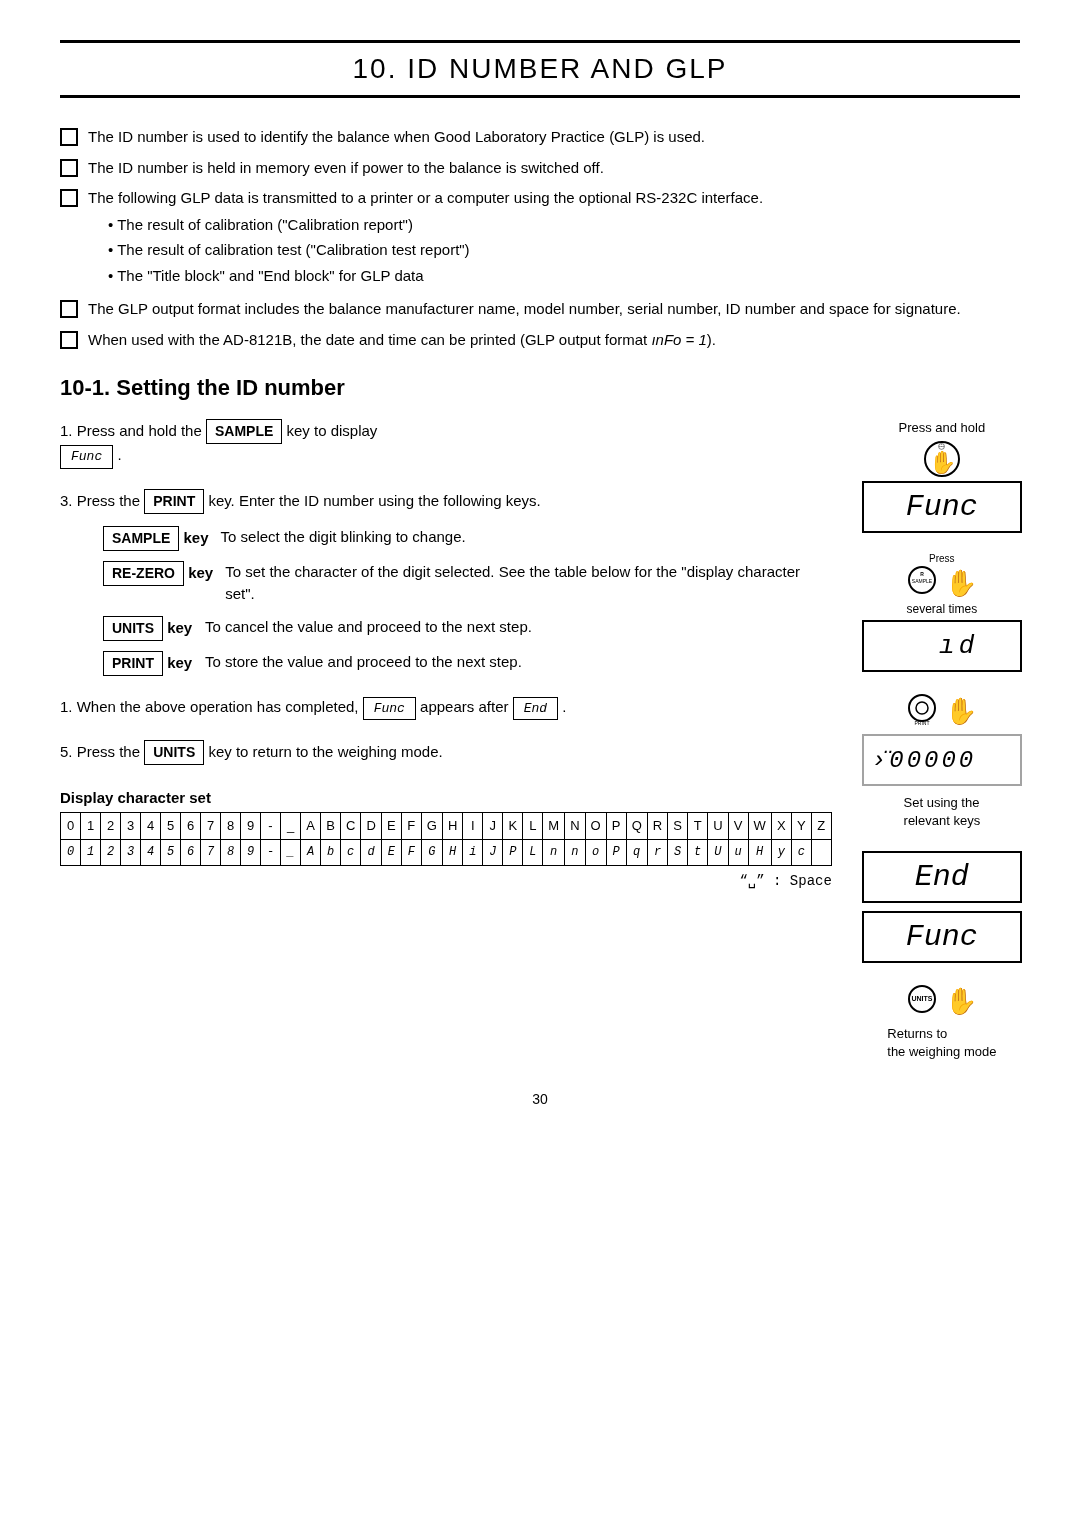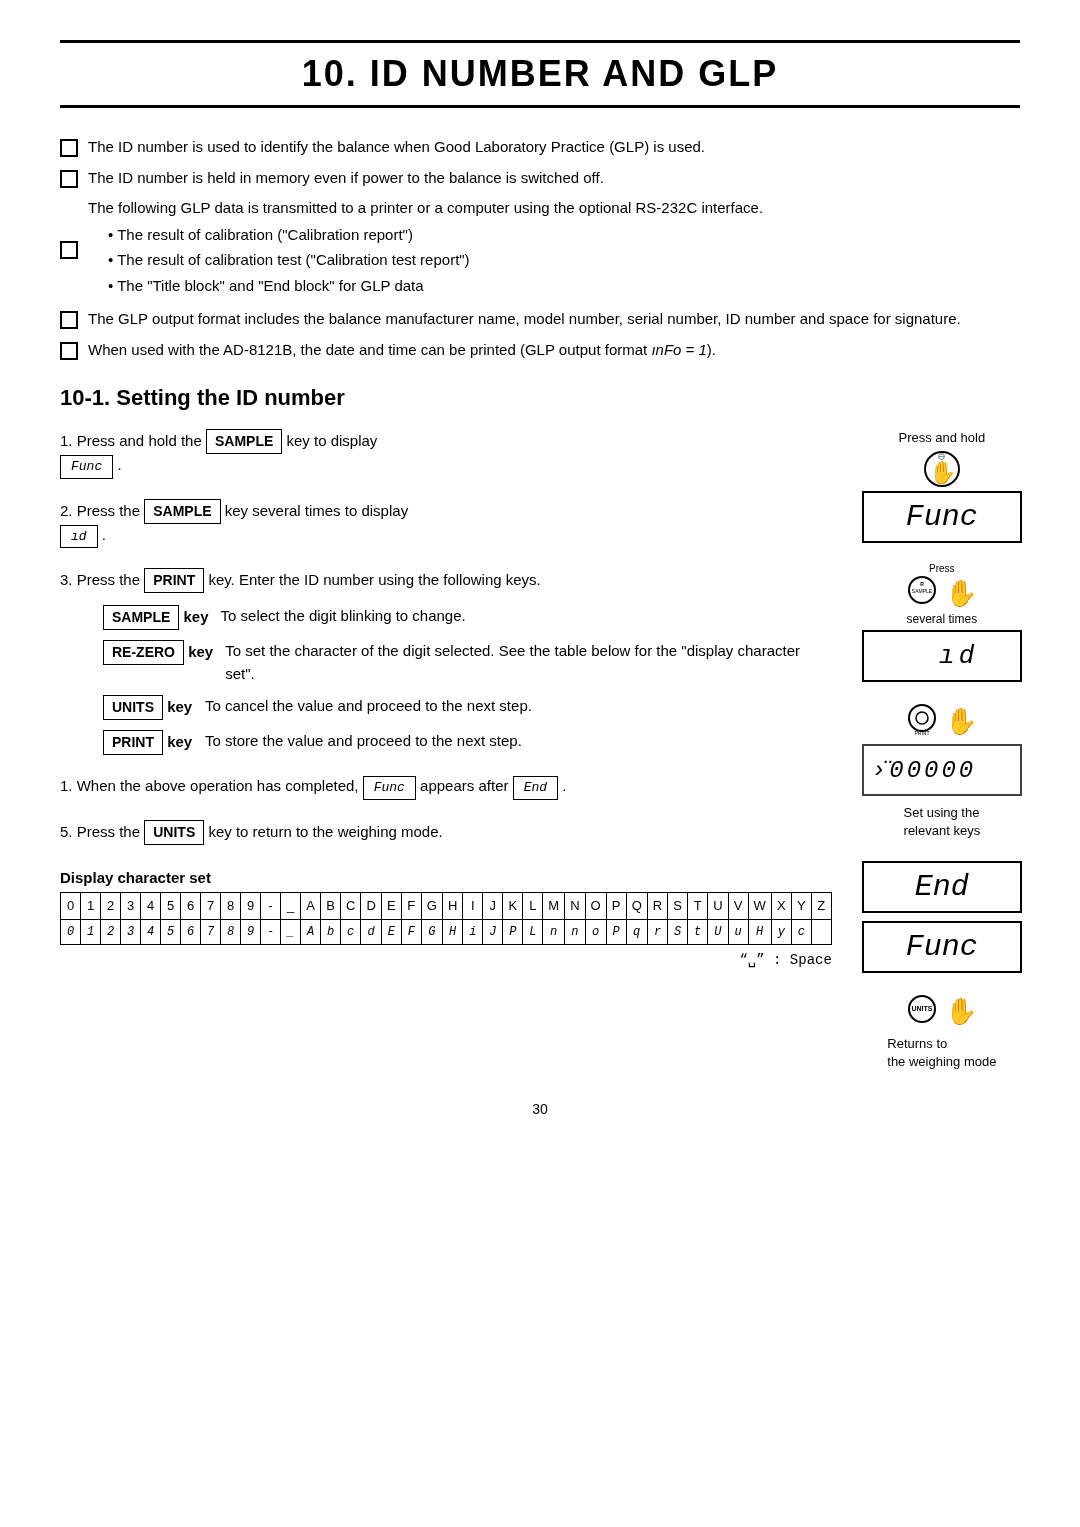--- a/index.html
+++ b/index.html
@@ -15,32 +15,32 @@
 
     
     .page-title-container {
       border-top: 3px solid #000;
       border-bottom: 3px solid #000;
       text-align: center;
       padding: 10px 0;
       margin-bottom: 28px;
     }
     .page-title {
-      font-size: 36px;
-      font-weight: bold;
+      font-size: 28px;
+      font-weight: normal;
       letter-spacing: 2px;
     }
 
     
     .bullet-section {
       margin-bottom: 18px;
     }
     .bullet-item {
       display: flex;
-      align-items: center;
+      align-items: flex-start;
       margin-bottom: 8px;
     }
     .bullet-checkbox {
       width: 18px;
       height: 18px;
       border: 2px solid #000;
       margin-right: 10px;
       flex-shrink: 0;
       margin-top: 2px;
     }
@@ -235,21 +235,21 @@
     }
 
     
     .inline-lcd {
       font-family: Liberation Sans, sans-serif;
       font-style: italic;
     }
 
     
     .seg-display {
-      border: 2px solid #404040;
+      border: 2px solid #a3a3a3;
       width: 160px;
       height: 52px;
       display: flex;
       align-items: center;
       justify-content: flex-start;
       padding-left: 8px;
       font-family: 'Courier New', monospace;
       font-size: 28px;
       background: #fff;
       margin: 4px 0;
@@ -309,28 +309,20 @@
 
     <div class="step">
       <span>1. Press and hold the </span>
       <span class="key-btn">SAMPLE</span>
       <span> key to display</span>
       <br>
       <span class="display-box">Func</span>
       <span> .</span>
     </div>
 
-    <div class="step">
-      <span>2. Press the </span>
-      <span class="key-btn">SAMPLE</span>
-      <span> key several times to display</span>
-      <br>
-      <span class="display-box">ıd</span>
-      <span> .</span>
-    </div>
 
     <div class="step">
       <span>3. Press the </span>
       <span class="key-btn">PRINT</span>
       <span> key. Enter the ID number using the following keys.</span>
 
       <div class="key-table">
 
         <div class="key-row">
           <div class="key-label">

